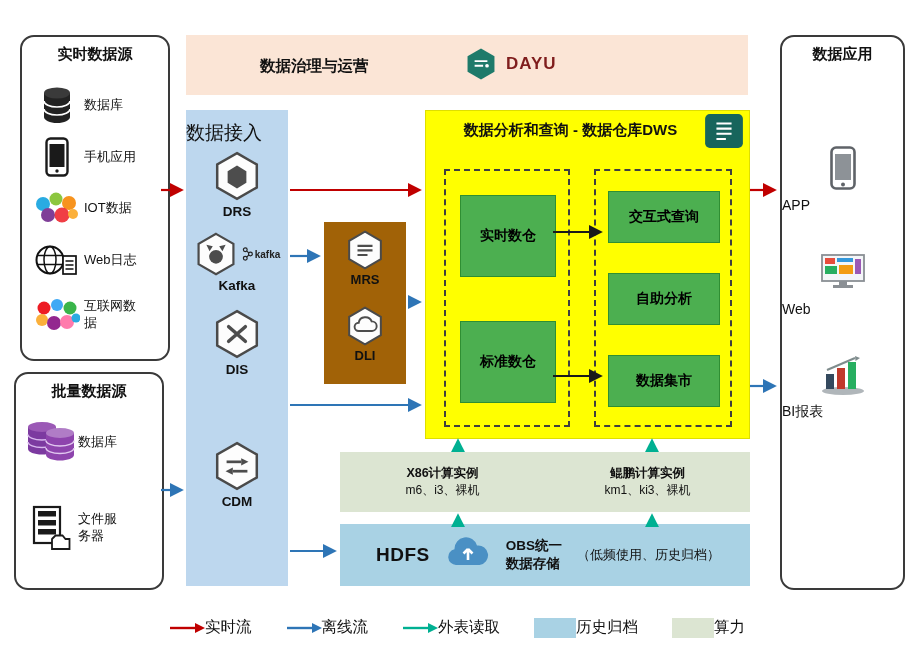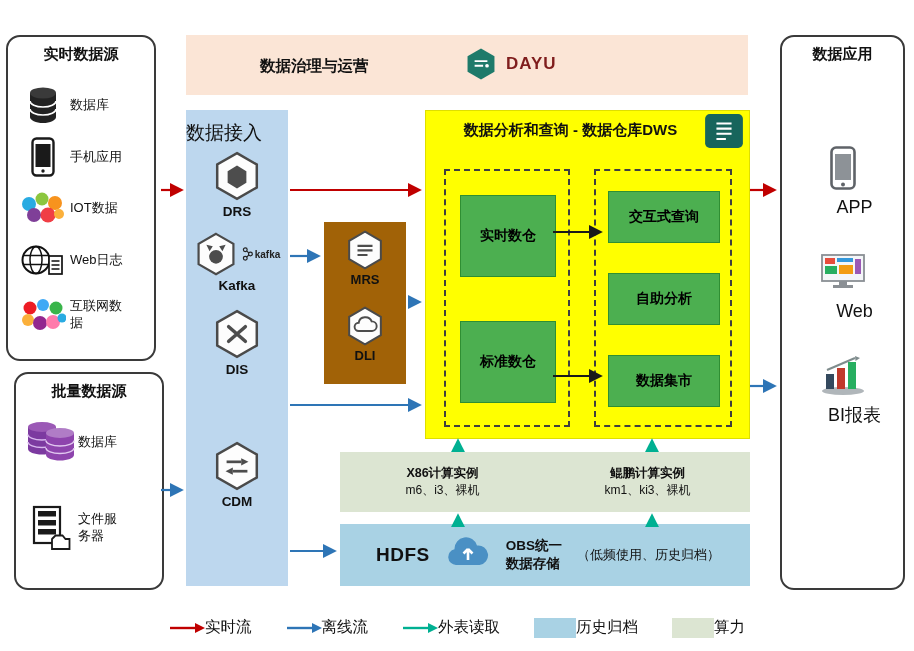--- a/index.html
+++ b/index.html
@@ -25,33 +25,33 @@
   .green-box{position:absolute;display:flex;align-items:center;justify-content:center;background:#4caf50;border:1px solid #2f8f33;color:#000000;font-weight:bold;font-size:14px;}
   .compute-box{position:absolute;left:340px;top:452px;width:410px;height:60px;background:#dce5d2;display:flex;align-items:center;}
   .compute-cell{flex:1;text-align:center;line-height:1.45;}
   .compute-name{font-weight:bold;font-size:12.5px;}
   .compute-specs{font-size:12px;}
   .hdfs-box{position:absolute;left:340px;top:524px;width:410px;height:62px;background:#a9d2e4;display:flex;align-items:center;padding-left:36px;box-sizing:border-box;gap:15px;}
   .hdfs-label{font-weight:bold;font-size:19px;letter-spacing:0.5px;}
   .obs-text{font-weight:bold;font-size:13.5px;line-height:1.35;}
   .obs-note{font-size:13px;font-weight:normal;}
   .kafka-logo{display:flex;align-items:center;gap:2px;margin-left:3px;font-size:10px;font-weight:bold;color:#222;}
-  .app-item-label{position:absolute;left:0;width:100%;text-align:center;font-size:18px;padding-left:12px;}
+  .app-item-label{position:absolute;left:0;width:100%;font-size:14px;}
   .legend{position:absolute;left:0;top:617px;width:100%;display:flex;justify-content:center;align-items:center;gap:34px;}
   .legend-item{display:flex;align-items:center;gap:0;font-size:15.5px;}
   .legend-arrow{display:flex;align-items:center;}
   .legend-swatch{display:inline-block;width:42px;height:20px;}
   .overlay{position:absolute;left:0;top:0;pointer-events:none;z-index:9;}
 </style>
 </head>
 <body>
 
 <div class="canvas">
 
-  <div class="panel" style="left:6px;top:35px;width:146px;height:322px;">
+  <div class="panel" style="left:20px;top:35px;width:146px;height:322px;">
     <div class="panel-title">实时数据源</div>
 
     <div class="item-row" style="top:44px;height:48px;">
       <span class="icon-cell">
         <svg width="32" height="38" viewBox="0 0 32 38">
             <path d="M3 7 v24 c0 3.3 5.8 6 13 6 s13 -2.7 13 -6 V7" fill="#222"></path>
             <ellipse cx="16" cy="7" rx="13" ry="5.5" fill="#3a3a3a"></ellipse>
             <path d="M3 15 c0 3.3 5.8 6 13 6 s13 -2.7 13 -6 M3 23 c0 3.3 5.8 6 13 6 s13 -2.7 13 -6" fill="none" stroke="#fff" stroke-width="1.6"></path>
           </svg>
       </span>

